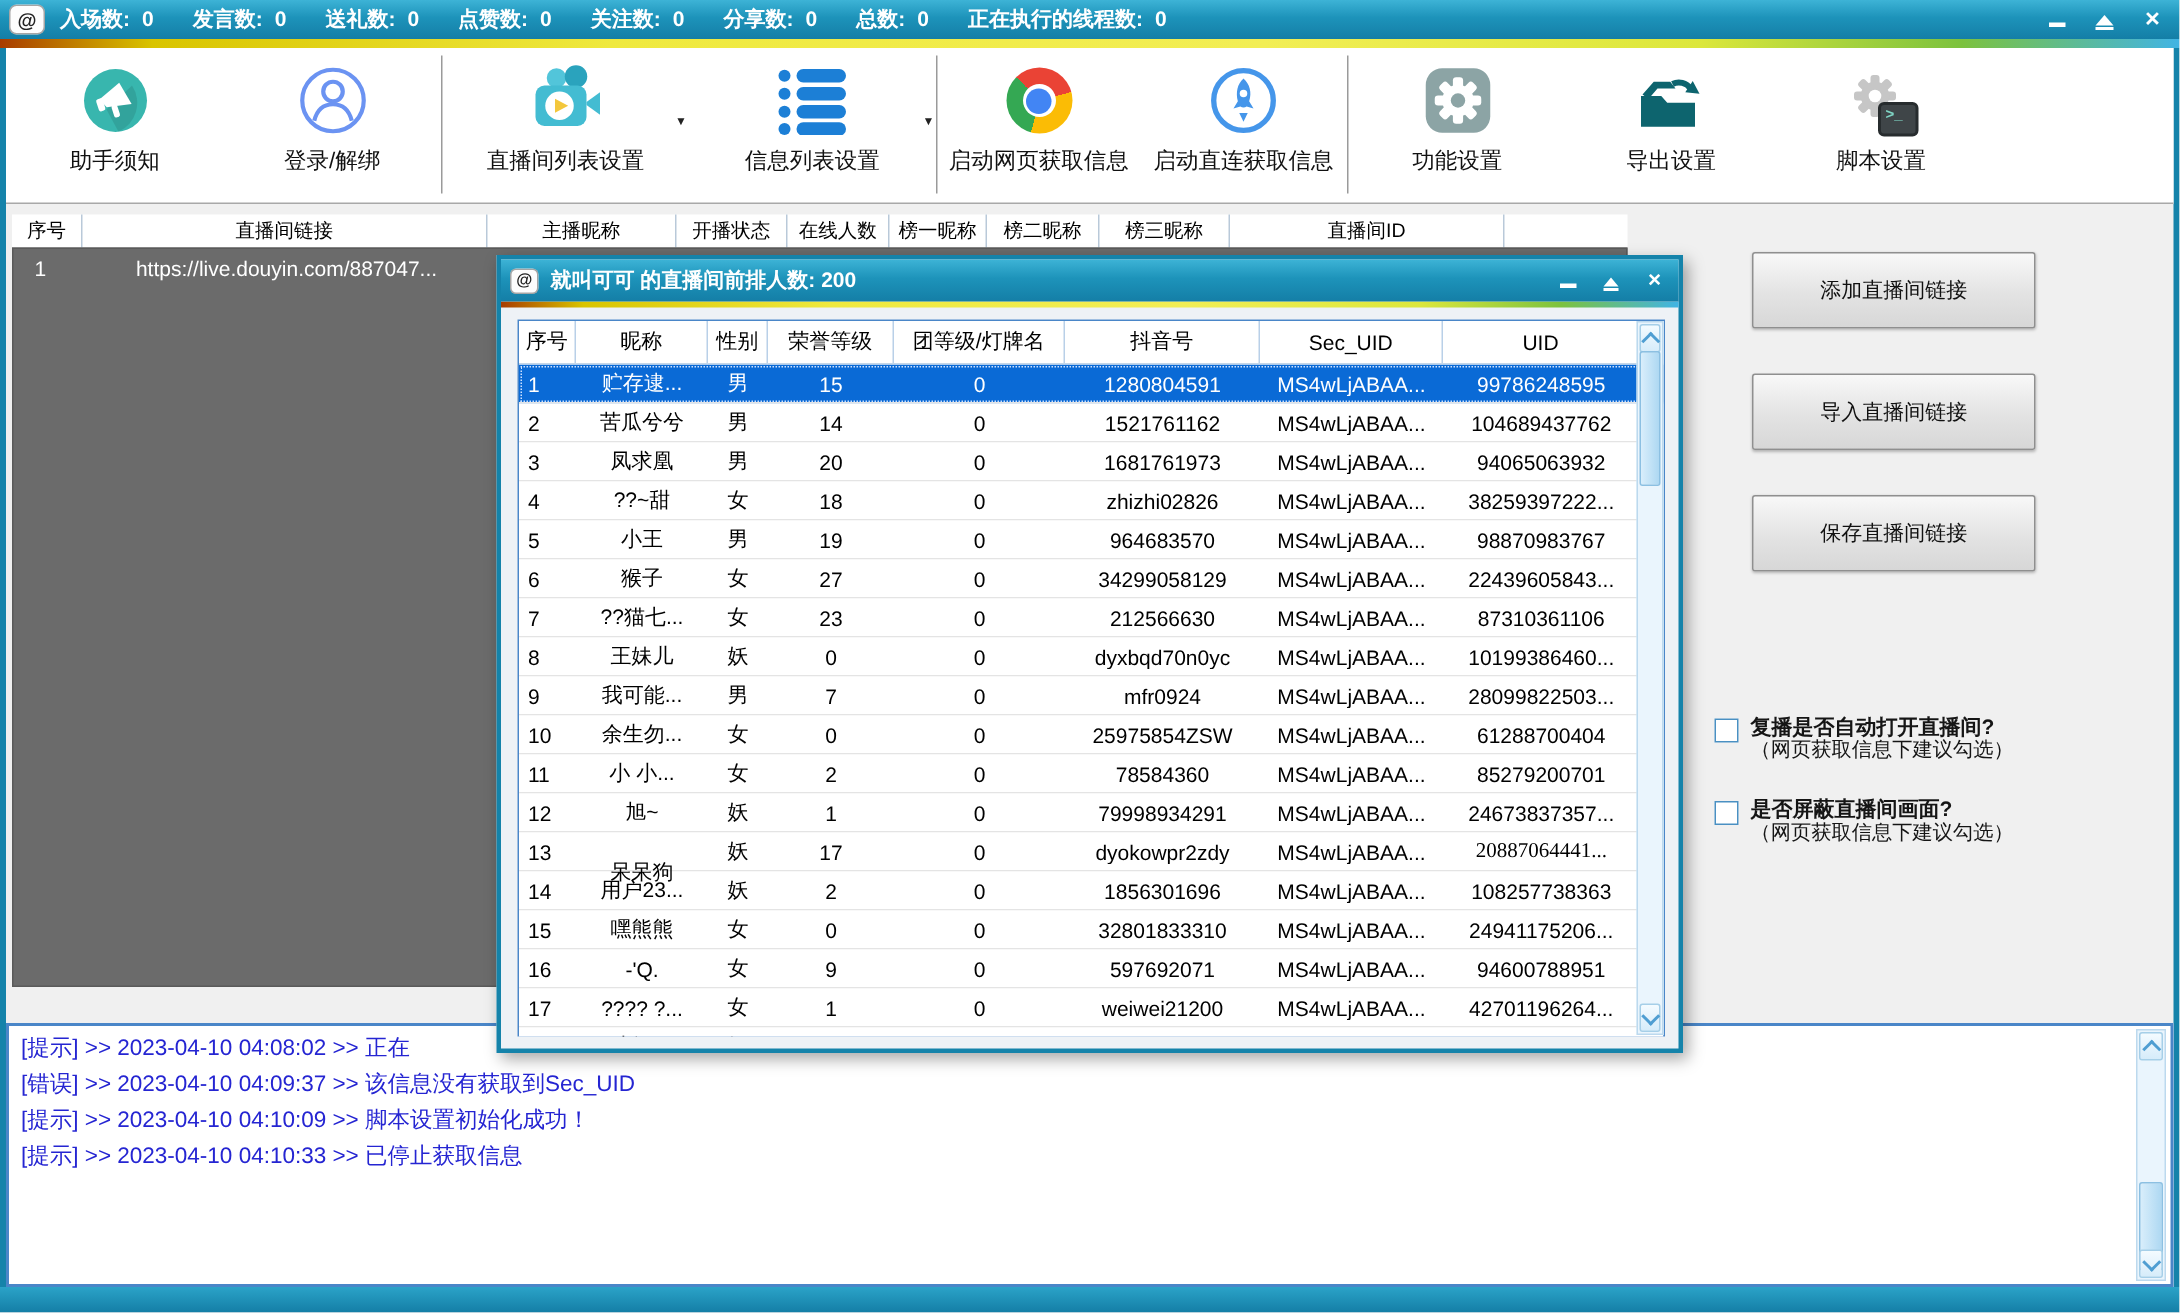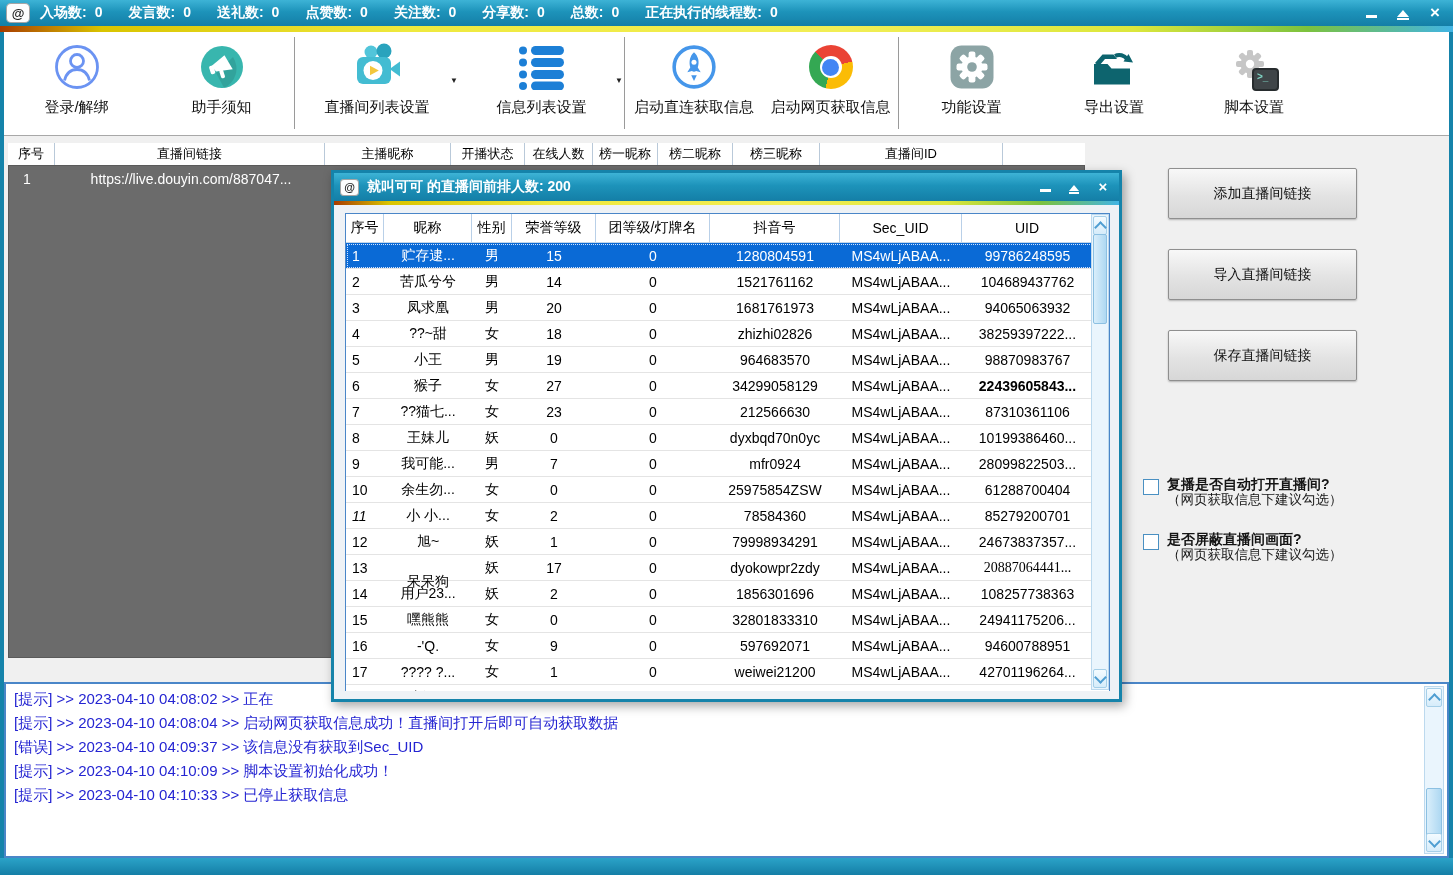--- a/index.html
+++ b/index.html
@@ -164,40 +164,40 @@
 </div>
 <div class="rainbow top"></div>
 <div class="side-border left"></div>
 <div class="side-border right"></div>
 <div class="bottom-strip"></div>
 
 <div class="toolbar">
   <div class="tb-item" style="width:145px">
     <div class="tb-icon">
       <svg width="46" height="46" viewBox="0 0 46 46">
-          <circle cx="23" cy="23" r="20.5" fill="none" stroke="#6b93f2" stroke-width="2.8"></circle>
-          <circle cx="23" cy="17" r="6.5" fill="none" stroke="#6b93f2" stroke-width="2.8"></circle>
-          <path d="M10.5 36.5 C12.5 28.5 17 25.5 23 25.5 s10.5 3 12.5 11" fill="none" stroke="#6b93f2" stroke-width="2.8"></path>
-        </svg>
-    </div>
-    <div class="tb-label">登录/解绑</div>
-  </div>
-  <div class="tb-item" style="width:145px">
-    <div class="tb-icon">
-      <svg width="46" height="46" viewBox="0 0 46 46">
           <circle cx="23" cy="23" r="21" fill="#38b6ae"></circle>
           <path d="M34 13 A21 21 0 0 1 25 43.8 L17 29 Z" fill="rgba(0,0,0,0.10)"></path>
           <g transform="rotate(-18 23 23)" fill="#fff">
             <path d="M13 19 L29 12.5 L32.5 28.5 L16 25.5 Z"></path>
             <rect x="10.5" y="18.5" width="4.5" height="8.5" rx="1.5"></rect>
             <rect x="19" y="25.5" width="4" height="8.5" rx="1.5"></rect>
           </g>
         </svg>
     </div>
     <div class="tb-label">助手须知</div>
+  </div>
+  <div class="tb-item" style="width:145px">
+    <div class="tb-icon">
+      <svg width="46" height="46" viewBox="0 0 46 46">
+          <circle cx="23" cy="23" r="20.5" fill="none" stroke="#6b93f2" stroke-width="2.8"></circle>
+          <circle cx="23" cy="17" r="6.5" fill="none" stroke="#6b93f2" stroke-width="2.8"></circle>
+          <path d="M10.5 36.5 C12.5 28.5 17 25.5 23 25.5 s10.5 3 12.5 11" fill="none" stroke="#6b93f2" stroke-width="2.8"></path>
+        </svg>
+    </div>
+    <div class="tb-label">登录/解绑</div>
   </div>
   <div class="tb-sep"></div>
   <div class="tb-item" style="width:164px">
     <div class="tb-icon">
       <svg width="52" height="48" viewBox="0 0 52 48">
           <circle cx="20" cy="9" r="6.5" fill="#52c5da"></circle>
           <circle cx="33" cy="8" r="7.5" fill="#2aa3bd"></circle>
           <rect x="6" y="14" width="34" height="27" rx="6" fill="#43bcd2"></rect>
           <path d="M40 25 l9 -6.5 v15 l-9 -6.5 z" fill="#43bcd2"></path>
           <circle cx="22" cy="27.5" r="9.5" fill="#fff"></circle>
@@ -219,40 +219,40 @@
             <rect x="14" y="26" width="33" height="9" rx="4.5"></rect>
             <circle cx="6" cy="42" r="4"></circle>
             <rect x="14" y="37.5" width="33" height="9" rx="4.5"></rect>
           </g>
         </svg>
     </div>
     <div class="tb-label">信息列表设置</div>
     <span class="dd-arrow">▼</span>
   </div>
   <div class="tb-sep"></div>
+  <div class="tb-item" style="width:135px">
+    <div class="tb-icon">
+      <div class="chrome-outer">
+          <div class="chrome-ring">
+            <div class="chrome-core"></div>
+          </div>
+        </div>
+    </div>
+    <div class="tb-label">启动网页获取信息</div>
+  </div>
   <div class="tb-item" style="width:138px">
     <div class="tb-icon">
       <svg width="46" height="46" viewBox="0 0 44 44">
           <circle cx="22" cy="22" r="19" fill="none" stroke="#4596ea" stroke-width="3.4"></circle>
           <path fill="#4596ea" d="M22 8c4 3.5 5.5 9 3.6 14.5l2.8 4.6-4.4-1.2c-1.3.8-2.7.8-4 0l-4.4 1.2 2.8-4.6C17 17 18 11.5 22 8z"></path>
           <circle cx="22" cy="17.5" r="2.4" fill="#fff"></circle>
           <path fill="#4596ea" d="M19.3 30h5.4L22 35.5z"></path>
         </svg>
     </div>
     <div class="tb-label">启动直连获取信息</div>
-  </div>
-  <div class="tb-item" style="width:135px">
-    <div class="tb-icon">
-      <div class="chrome-outer">
-          <div class="chrome-ring">
-            <div class="chrome-core"></div>
-          </div>
-        </div>
-    </div>
-    <div class="tb-label">启动网页获取信息</div>
   </div>
   <div class="tb-sep"></div>
   <div class="tb-item" style="width:145px">
     <div class="tb-icon">
       <svg width="46" height="46" viewBox="0 0 46 46">
           <rect x="1.5" y="1.5" width="43" height="43" rx="11" fill="#8ca4a5"></rect>
           <g transform="translate(23,23)">
             <g fill="#fff">
               <rect x="-3.4" y="-15.5" width="6.8" height="9" rx="2.2"></rect>
               <rect x="-3.4" y="-15.5" width="6.8" height="9" rx="2.2" transform="rotate(45)"></rect>
@@ -341,21 +341,20 @@
   <div class="chk-box"></div>
   <div class="chk-text">
     <div class="l1">是否屏蔽直播间画面?</div>
     <div class="l2">（网页获取信息下建议勾选）</div>
   </div>
 </div>
 
 <div class="log-area">
   <div class="log-lines">
       <div class="log-line">[提示] &gt;&gt; 2023-04-10 04:08:02 &gt;&gt; 正在</div>
-      <div class="log-line">[提示] &gt;&gt; 2023-04-10 04:08:04 &gt;&gt; 启动网页获取信息成功！直播间打开后即可自动获取数据</div>
       <div class="log-line">[错误] &gt;&gt; 2023-04-10 04:09:37 &gt;&gt; 该信息没有获取到Sec_UID</div>
       <div class="log-line">[提示] &gt;&gt; 2023-04-10 04:10:09 &gt;&gt; 脚本设置初始化成功！</div>
       <div class="log-line">[提示] &gt;&gt; 2023-04-10 04:10:33 &gt;&gt; 已停止获取信息</div>
     </div>
   <div class="scrollbar log-scroll">
     <div class="sb-arrow up">
         <div class="chev u"></div>
       </div>
     <div class="sb-thumb"></div>
     <div class="sb-arrow down">
@@ -443,21 +442,21 @@
           <div class="ucell c7" style="width: 131px;">98870983767</div>
         </div>
         <div class="urow">
           <div class="ucell c0" style="width: 38px;">6</div>
           <div class="ucell c1" style="width: 88px;">猴子</div>
           <div class="ucell c2" style="width: 40px;">女</div>
           <div class="ucell c3" style="width: 84px;">27</div>
           <div class="ucell c4" style="width: 114px;">0</div>
           <div class="ucell c5" style="width: 130px;">34299058129</div>
           <div class="ucell c6" style="width: 122px;">MS4wLjABAA...</div>
-          <div class="ucell c7" style="width: 131px; font-weight: bold;">22439605843...</div>
+          <div class="ucell c7" style="width: 131px;">22439605843...</div>
         </div>
         <div class="urow">
           <div class="ucell c0" style="width: 38px;">7</div>
           <div class="ucell c1" style="width: 88px;">??猫七...</div>
           <div class="ucell c2" style="width: 40px;">女</div>
           <div class="ucell c3" style="width: 84px;">23</div>
           <div class="ucell c4" style="width: 114px;">0</div>
           <div class="ucell c5" style="width: 130px;">212566630</div>
           <div class="ucell c6" style="width: 122px;">MS4wLjABAA...</div>
           <div class="ucell c7" style="width: 131px;">87310361106</div>
@@ -486,21 +485,21 @@
           <div class="ucell c0" style="width: 38px;">10</div>
           <div class="ucell c1" style="width: 88px;">余生勿...</div>
           <div class="ucell c2" style="width: 40px;">女</div>
           <div class="ucell c3" style="width: 84px;">0</div>
           <div class="ucell c4" style="width: 114px;">0</div>
           <div class="ucell c5" style="width: 130px;">25975854ZSW</div>
           <div class="ucell c6" style="width: 122px;">MS4wLjABAA...</div>
           <div class="ucell c7" style="width: 131px;">61288700404</div>
         </div>
         <div class="urow">
-          <div class="ucell c0" style="width: 38px; font-style: italic;">11</div>
+          <div class="ucell c0" style="width: 38px;">11</div>
           <div class="ucell c1" style="width: 88px;">小 小...</div>
           <div class="ucell c2" style="width: 40px;">女</div>
           <div class="ucell c3" style="width: 84px;">2</div>
           <div class="ucell c4" style="width: 114px;">0</div>
           <div class="ucell c5" style="width: 130px;">78584360</div>
           <div class="ucell c6" style="width: 122px;">MS4wLjABAA...</div>
           <div class="ucell c7" style="width: 131px;">85279200701</div>
         </div>
         <div class="urow">
           <div class="ucell c0" style="width: 38px;">12</div>

